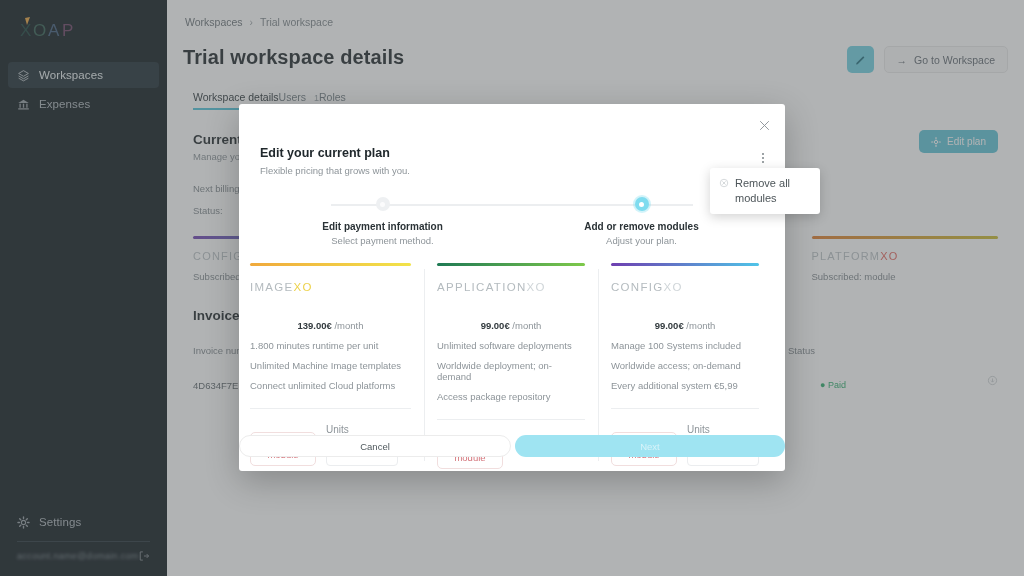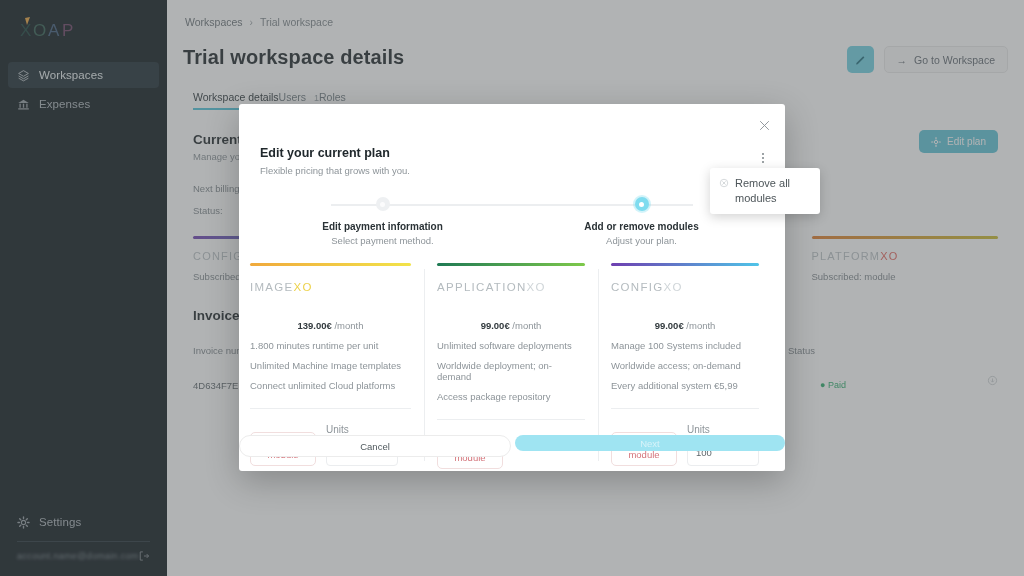--- a/index.html
+++ b/index.html
@@ -195,21 +195,21 @@
   .modal-foot {
     position:absolute; left: 0; right: 0; bottom: 0;
     padding: 0 0 14px; display:flex; gap: 4px;
   }
   .btn-cancel {
     flex: 1 1 0; height: 22px; border:1px solid #ececec; border-radius: 11px;
     background:#fff; color:#4f585d; font-size: 9.5px;
     display:flex; align-items:center; justify-content:center;
   }
   .btn-next {
-    flex: 1 1 0; height: 16px; border-radius: 11px;
+    flex: 1 1 0; height: 22px; border-radius: 11px;
     background:#9fe4f2; color:#d8f3f9; font-size: 9.5px;
     display:flex; align-items:center; justify-content:center;
   }
 </style>
 </head>
 <body>
 
 <div id="app">
 
   <aside class="sidebar">

